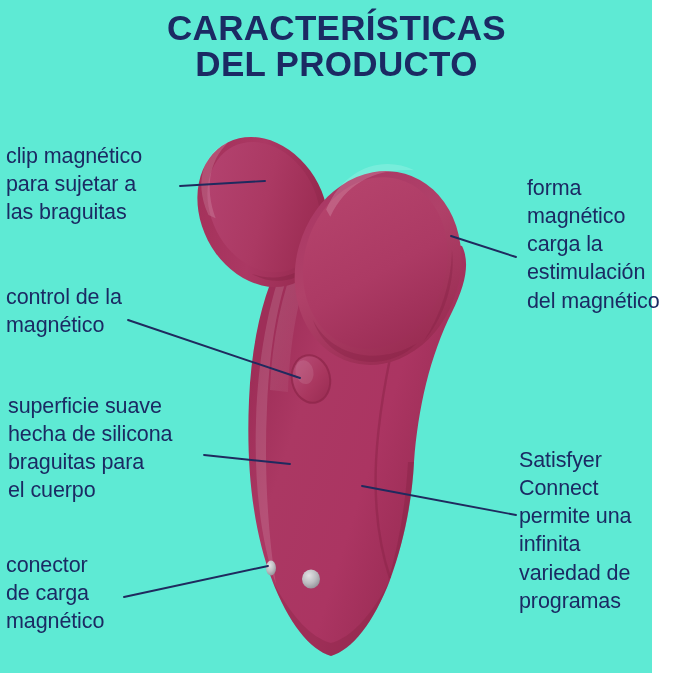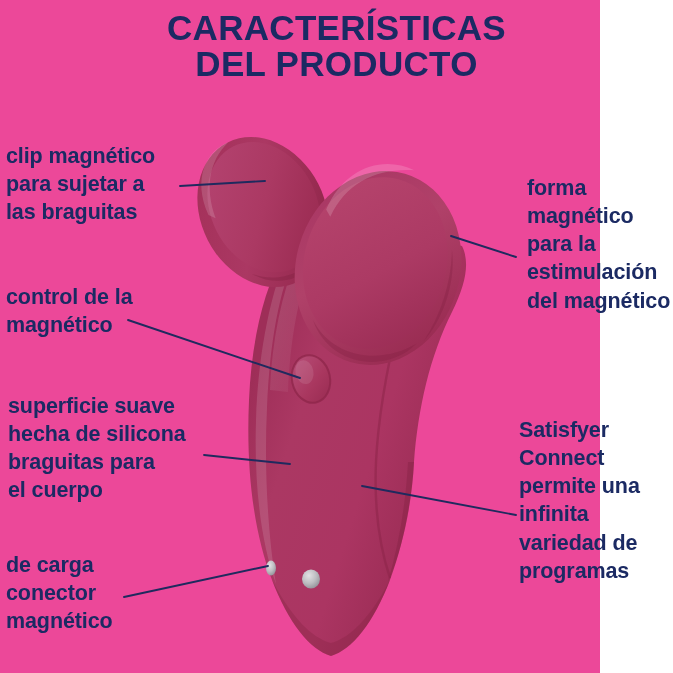--- a/index.html
+++ b/index.html
@@ -8,23 +8,23 @@
   }
   body {
     width: 673px;
     height: 673px;
     background: #ffffff;
     font-family: "Liberation Sans", sans-serif;
     overflow: hidden;
   }
   #infographic {
     position: relative;
-    width: 600px;
+    width: 652px;
     height: 673px;
-    background: #ec4899;
+    background: #5eead4;
   }
 
   
   #title-block {
     position: absolute;
     top: 10px;
     left: 0;
     width: 673px;
     text-align: center;
     line-height: 1.04;
@@ -50,28 +50,28 @@
   .callout {
     position: absolute;
     color: #1b2a63;
     font-size: 21.5px;
     font-weight: 400;
     line-height: 1.31;
     letter-spacing: -0.1px;
   }
   .callout.left  { text-align: left; }
   .callout.right { text-align: left; }
-  .callout span { display: block; white-space: nowrap; font-weight: bold; }
+  .callout span { display: block; white-space: nowrap; }
 
   #callout-clip         { left: 6px;   top: 142px; }
   #callout-control      { left: 6px;   top: 283px; }
   #callout-surface      { left: 8px;   top: 392px; }
   #callout-charger      { left: 6px;   top: 551px; }
   #callout-ergonomic    { left: 519px; top: 174px; margin-left: 8px; }
-  #callout-connect      { left: 519px; top: 416px; }
+  #callout-connect      { left: 519px; top: 446px; }
 </style>
 </head>
 <body>
 
 <div id="infographic">
 
   <div id="title-block">
     <span class="title-line">CARACTERÍSTICAS</span>
     <span class="title-line">DEL PRODUCTO</span>
   </div>
@@ -201,29 +201,29 @@
   </div>
 
   <div class="callout left" id="callout-surface">
     <span>superficie suave</span>
     <span>hecha de silicona</span>
     <span>braguitas para</span>
     <span>el cuerpo</span>
   </div>
 
   <div class="callout left" id="callout-charger">
+    <span>conector</span>
     <span>de carga</span>
-    <span>conector</span>
     <span>magnético</span>
   </div>
 
   <div class="callout right" id="callout-ergonomic">
     <span>forma</span>
     <span>magnético</span>
-    <span>para la</span>
+    <span>carga la</span>
     <span>estimulación</span>
     <span>del magnético</span>
   </div>
 
   <div class="callout right" id="callout-connect">
     <span>Satisfyer</span>
     <span>Connect</span>
     <span>permite una</span>
     <span>infinita</span>
     <span>variedad de</span>

